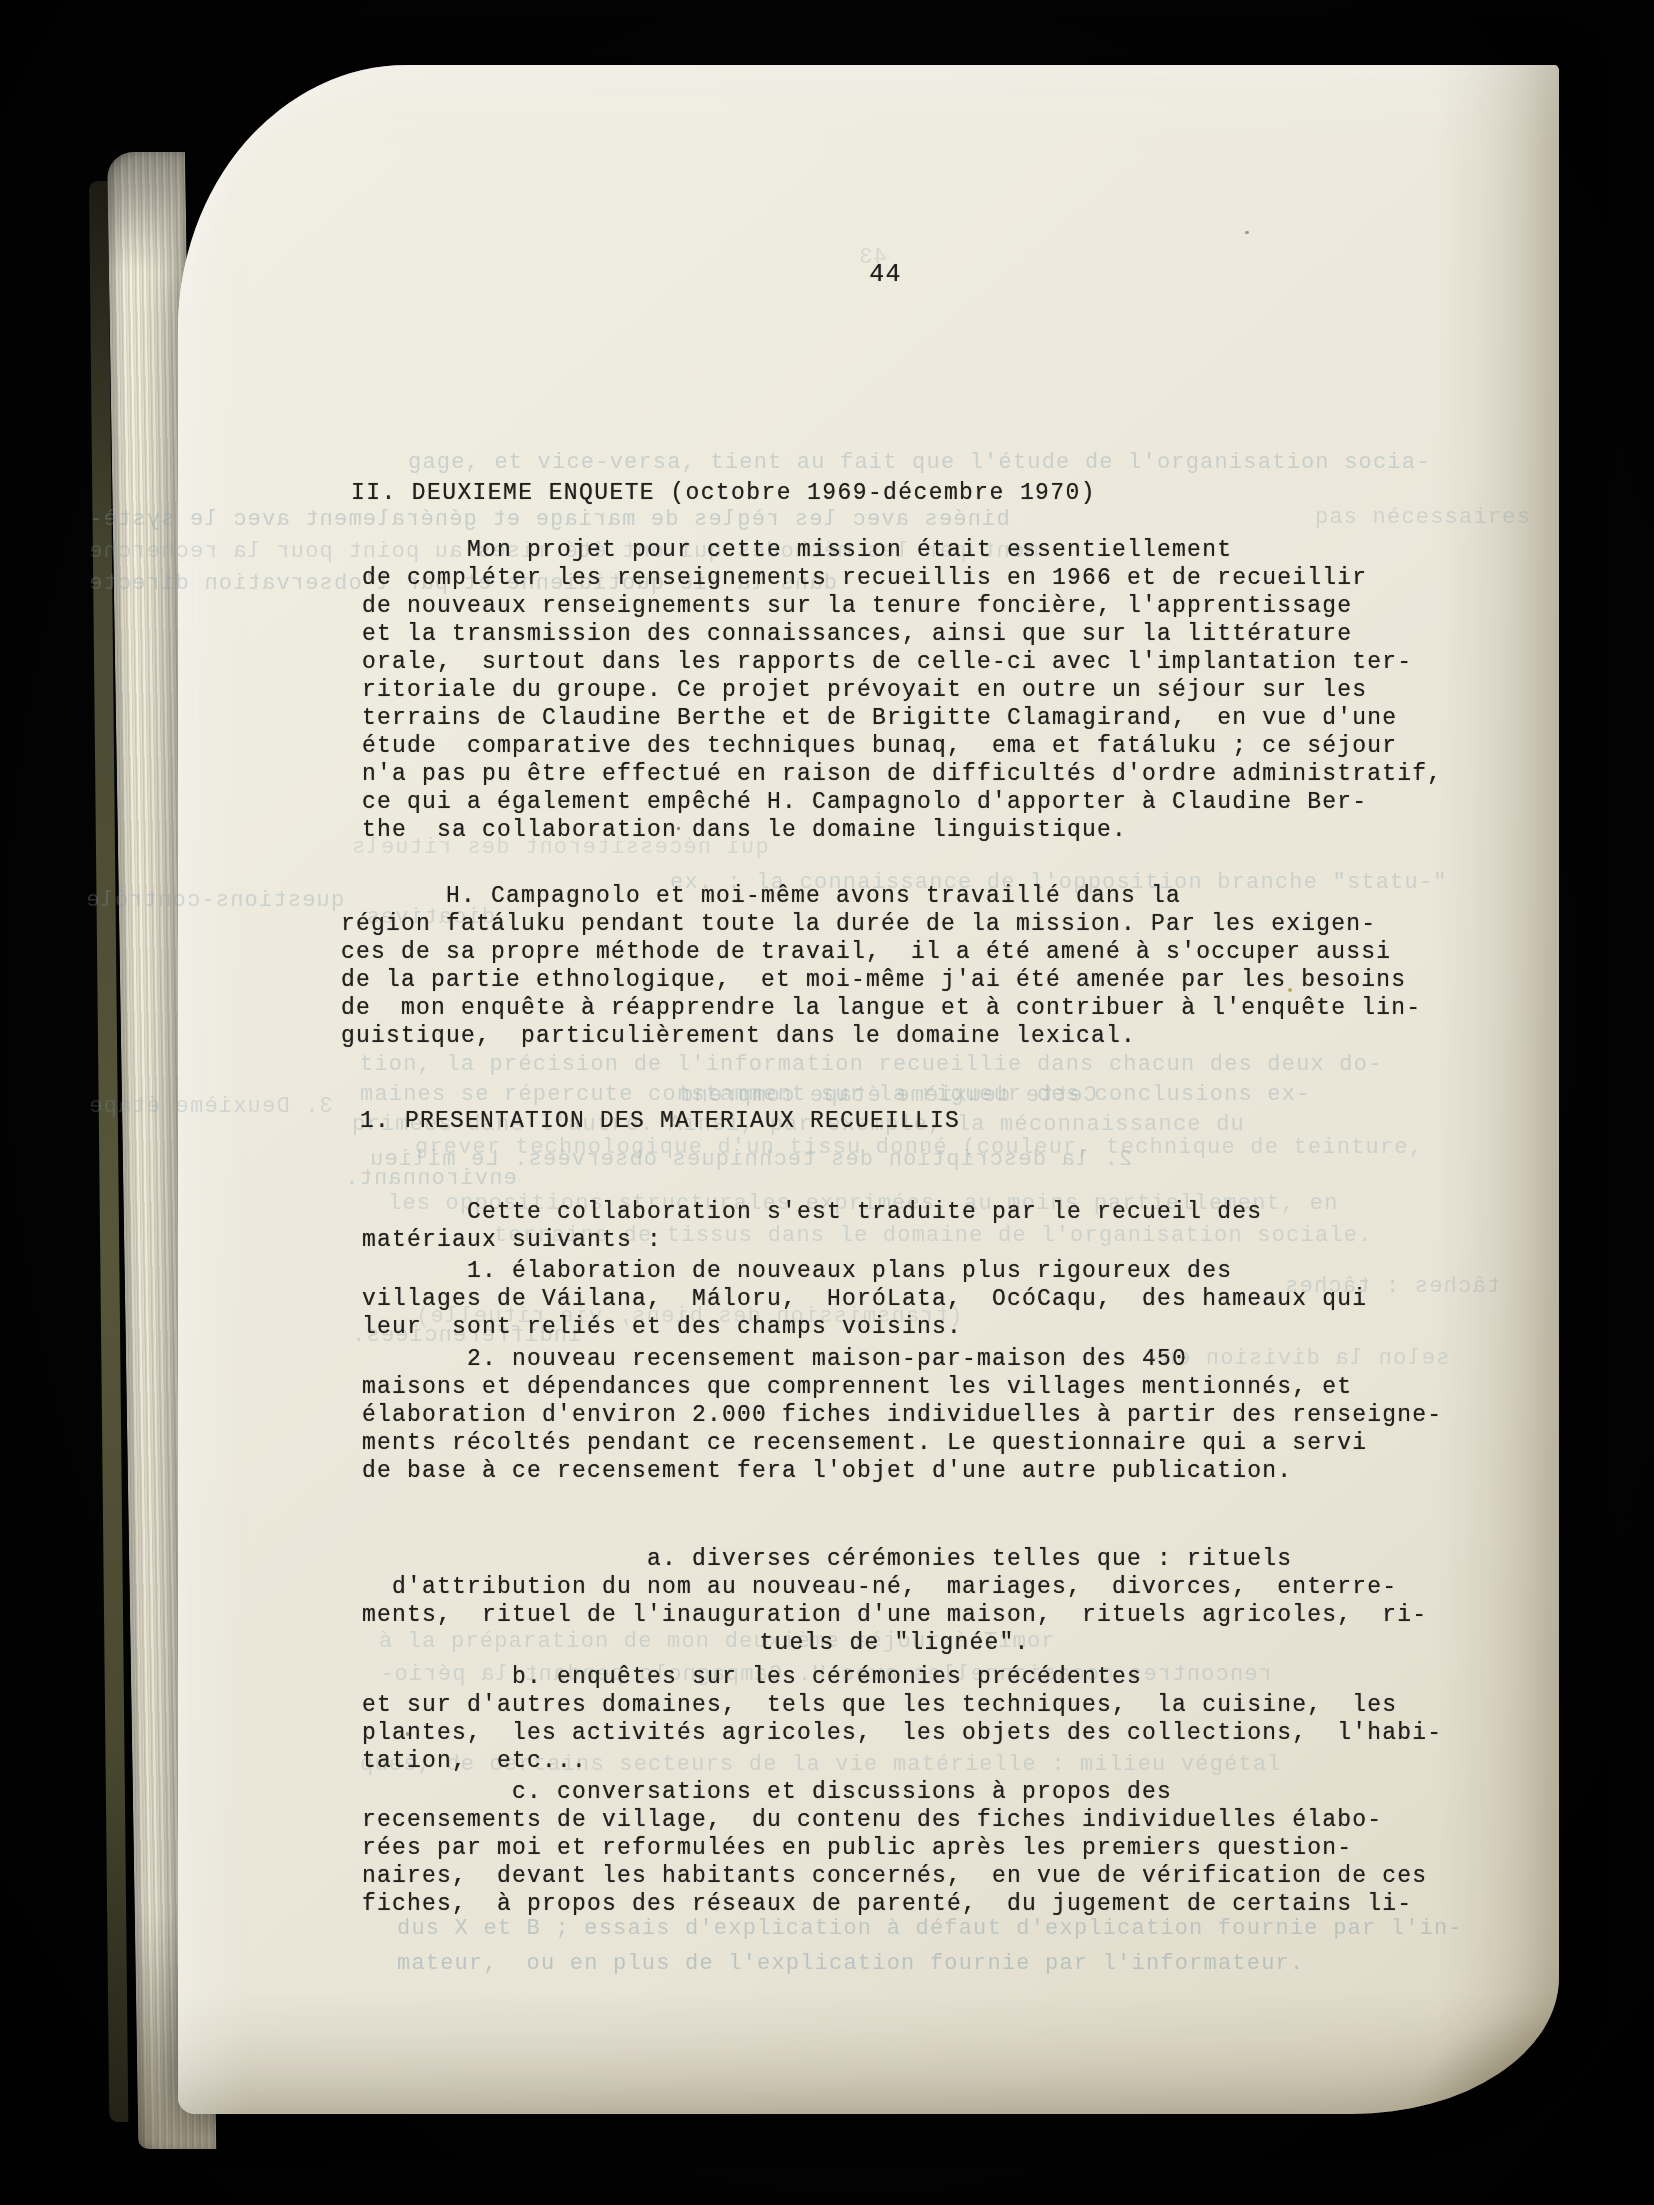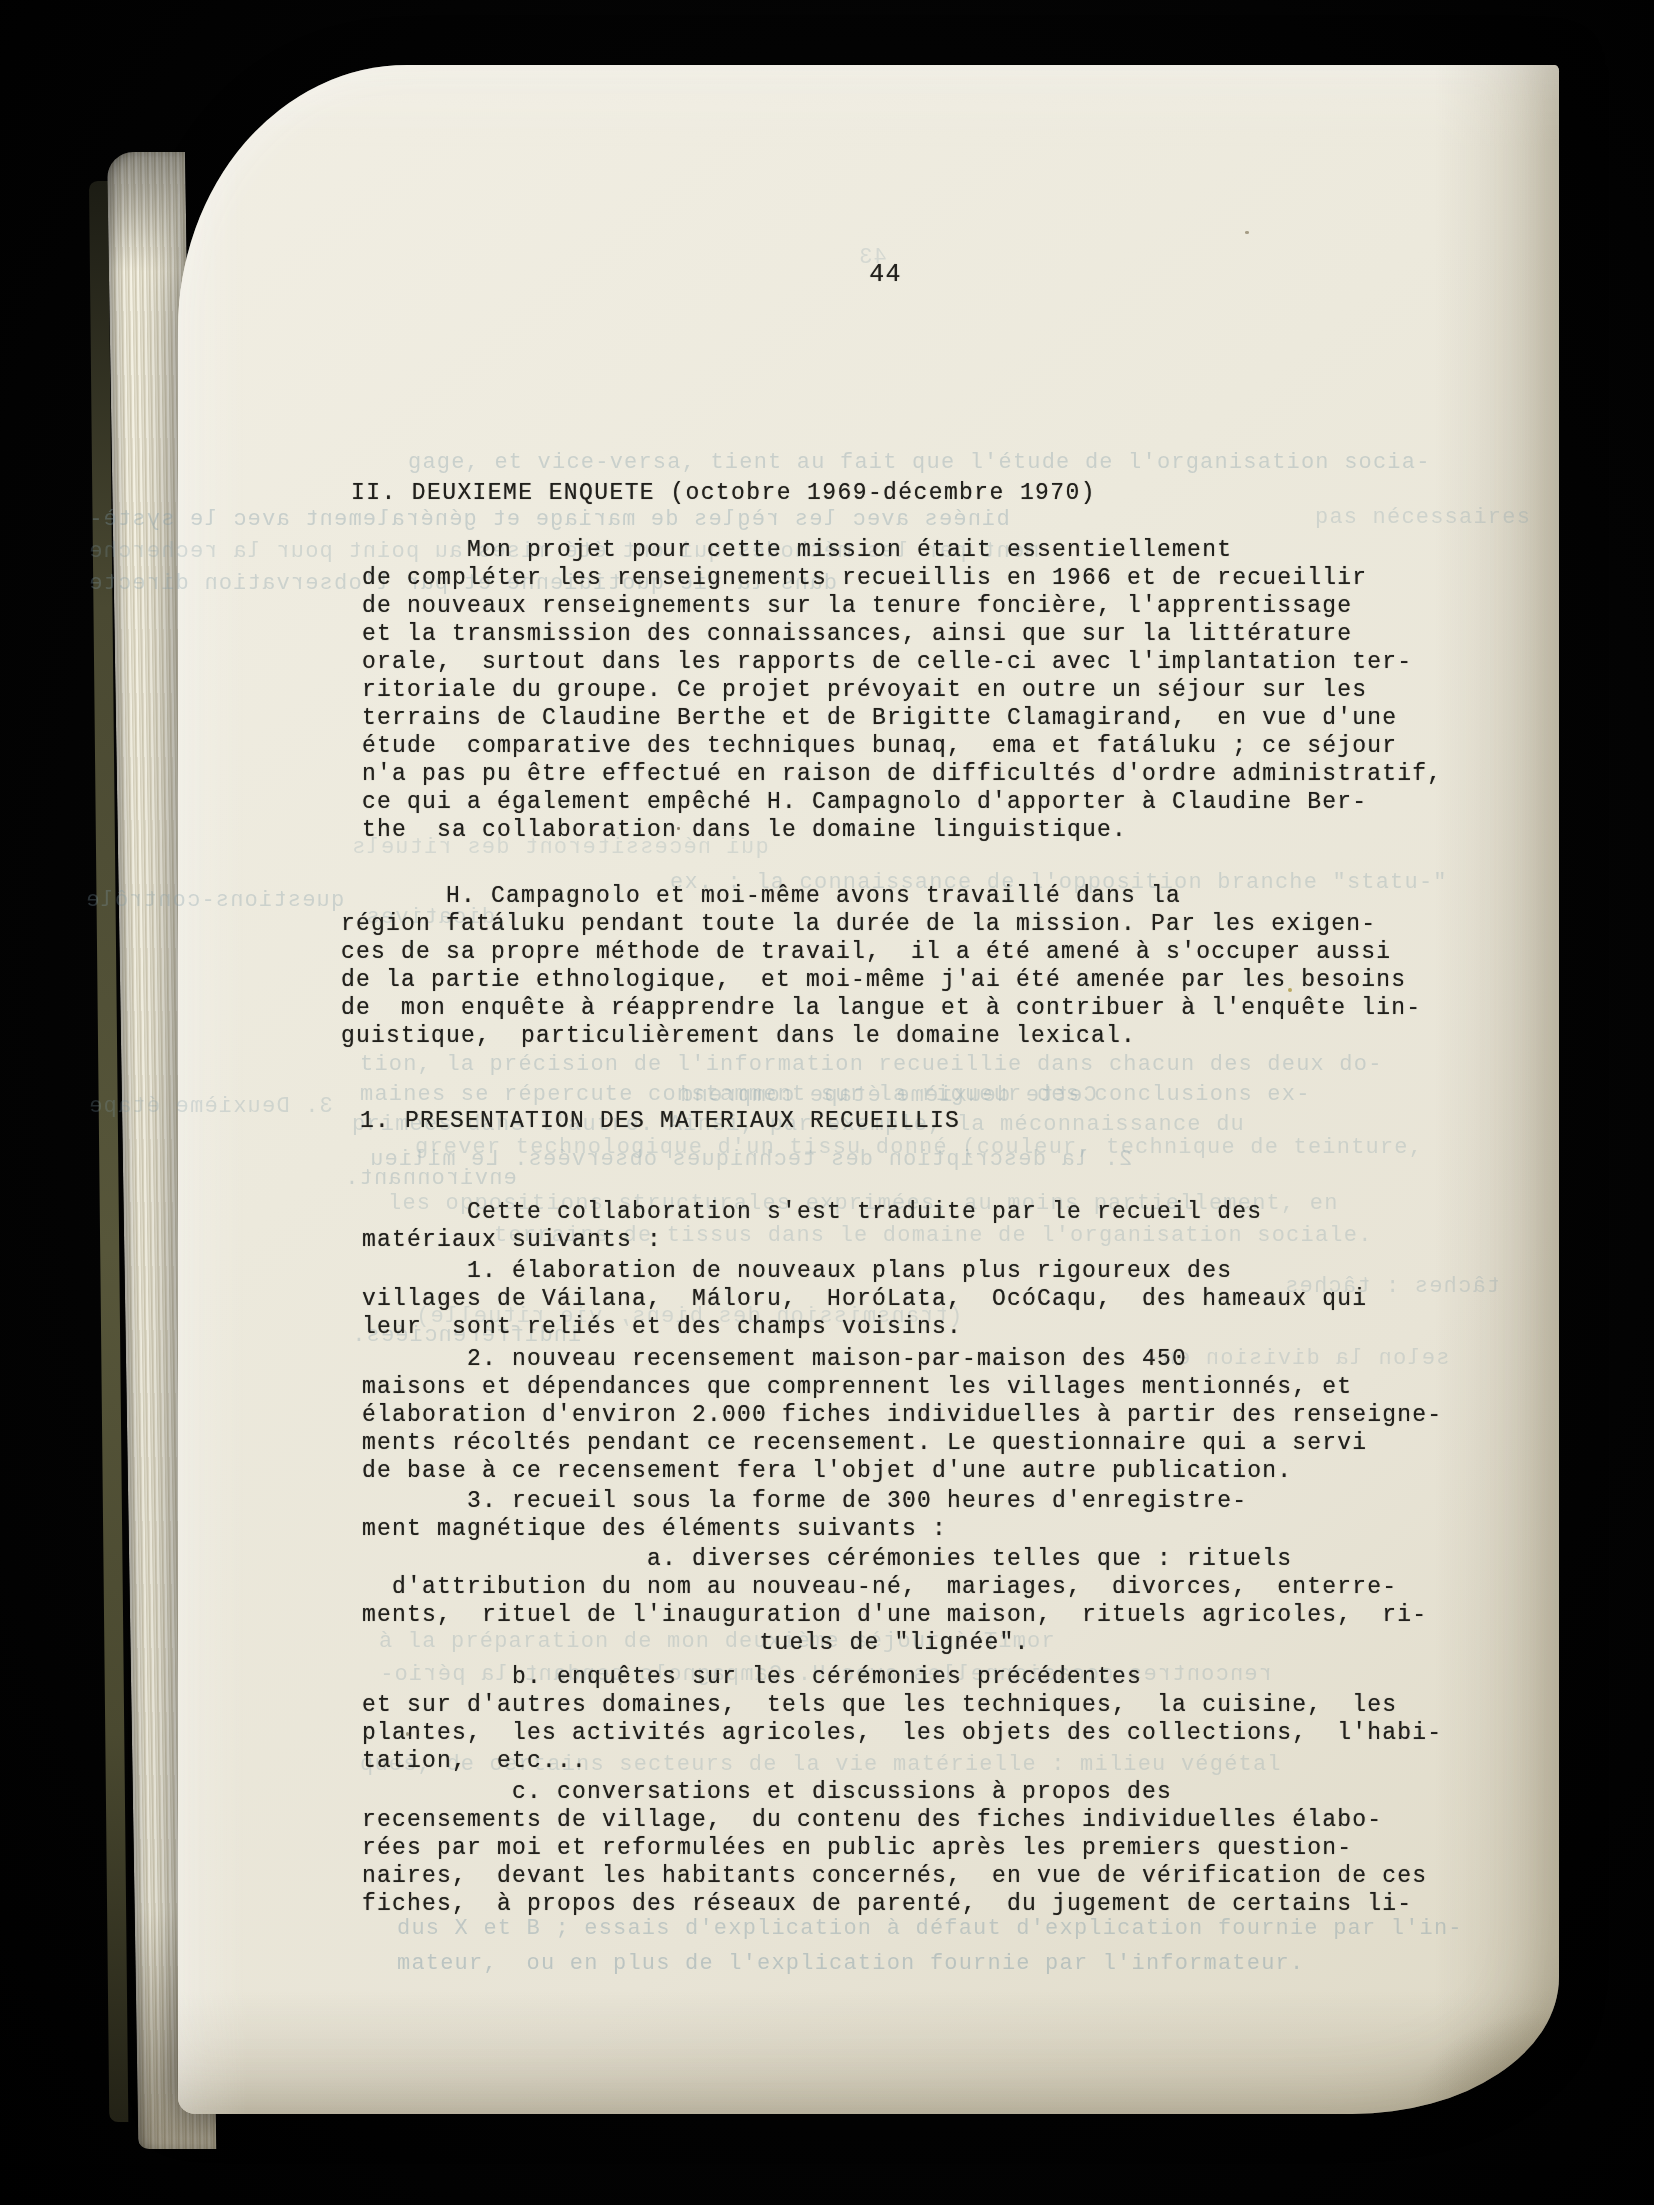--- a/index.html
+++ b/index.html
@@ -141,22 +141,20 @@
   <div class="typed" style="left:362px;top:1257px;">       1. élaboration de nouveaux plans plus rigoureux des
 villages de Váilana,  Máloru,  HoróLata,  OcóCaqu,  des hameaux qui
 leur  sont reliés et des champs voisins.</div>
 
   <div class="typed" style="left:362px;top:1345px;">       2. nouveau recensement maison-par-maison des 450
 maisons et dépendances que comprennent les villages mentionnés, et
 élaboration d'environ 2.000 fiches individuelles à partir des renseigne-
 ments récoltés pendant ce recensement. Le questionnaire qui a servi
 de base à ce recensement fera l'objet d'une autre publication.</div>
 
-  <div class="typed" style="left:362px;top:1487px;">       3. recueil sous la forme de 300 heures d'enregistre-
-ment magnétique des éléments suivants :</div>
 
   <div class="typed" style="left:362px;top:1545px;text-align:center;">          a. diverses cérémonies telles que : rituels
 d'attribution du nom au nouveau-né,  mariages,  divorces,  enterre-
 ments,  rituel de l'inauguration d'une maison,  rituels agricoles,  ri-
 tuels de "lignée".</div>
 
   <div class="typed" style="left:362px;top:1663px;">          b. enquêtes sur les cérémonies précédentes
 et sur d'autres domaines,  tels que les techniques,  la cuisine,  les
 plantes,  les activités agricoles,  les objets des collections,  l'habi-
 tation,  etc...</div>

